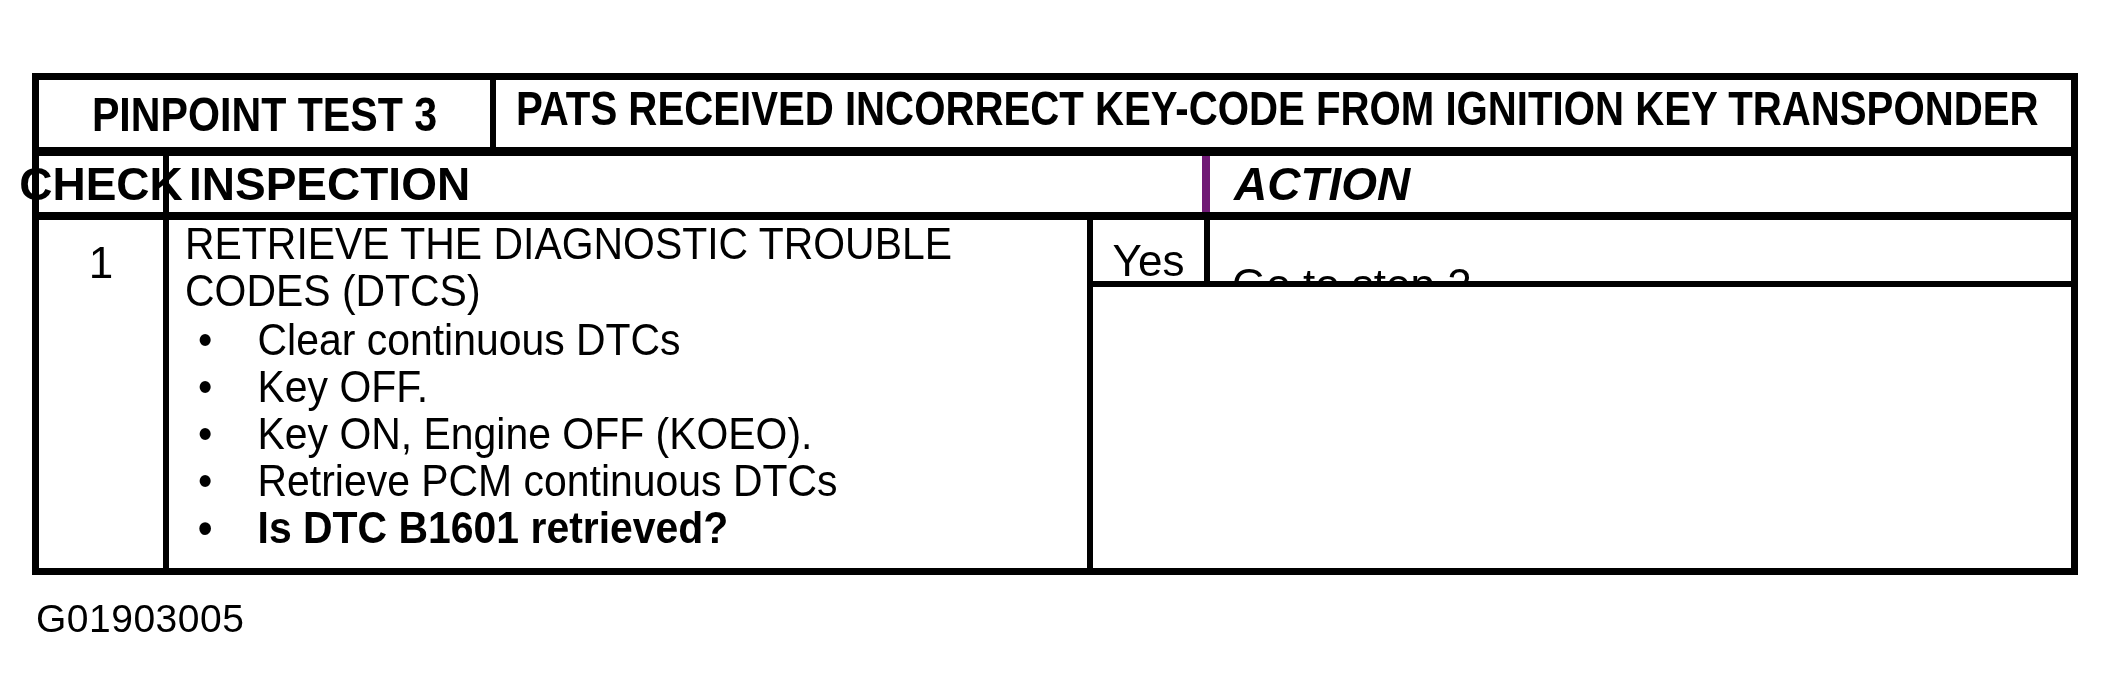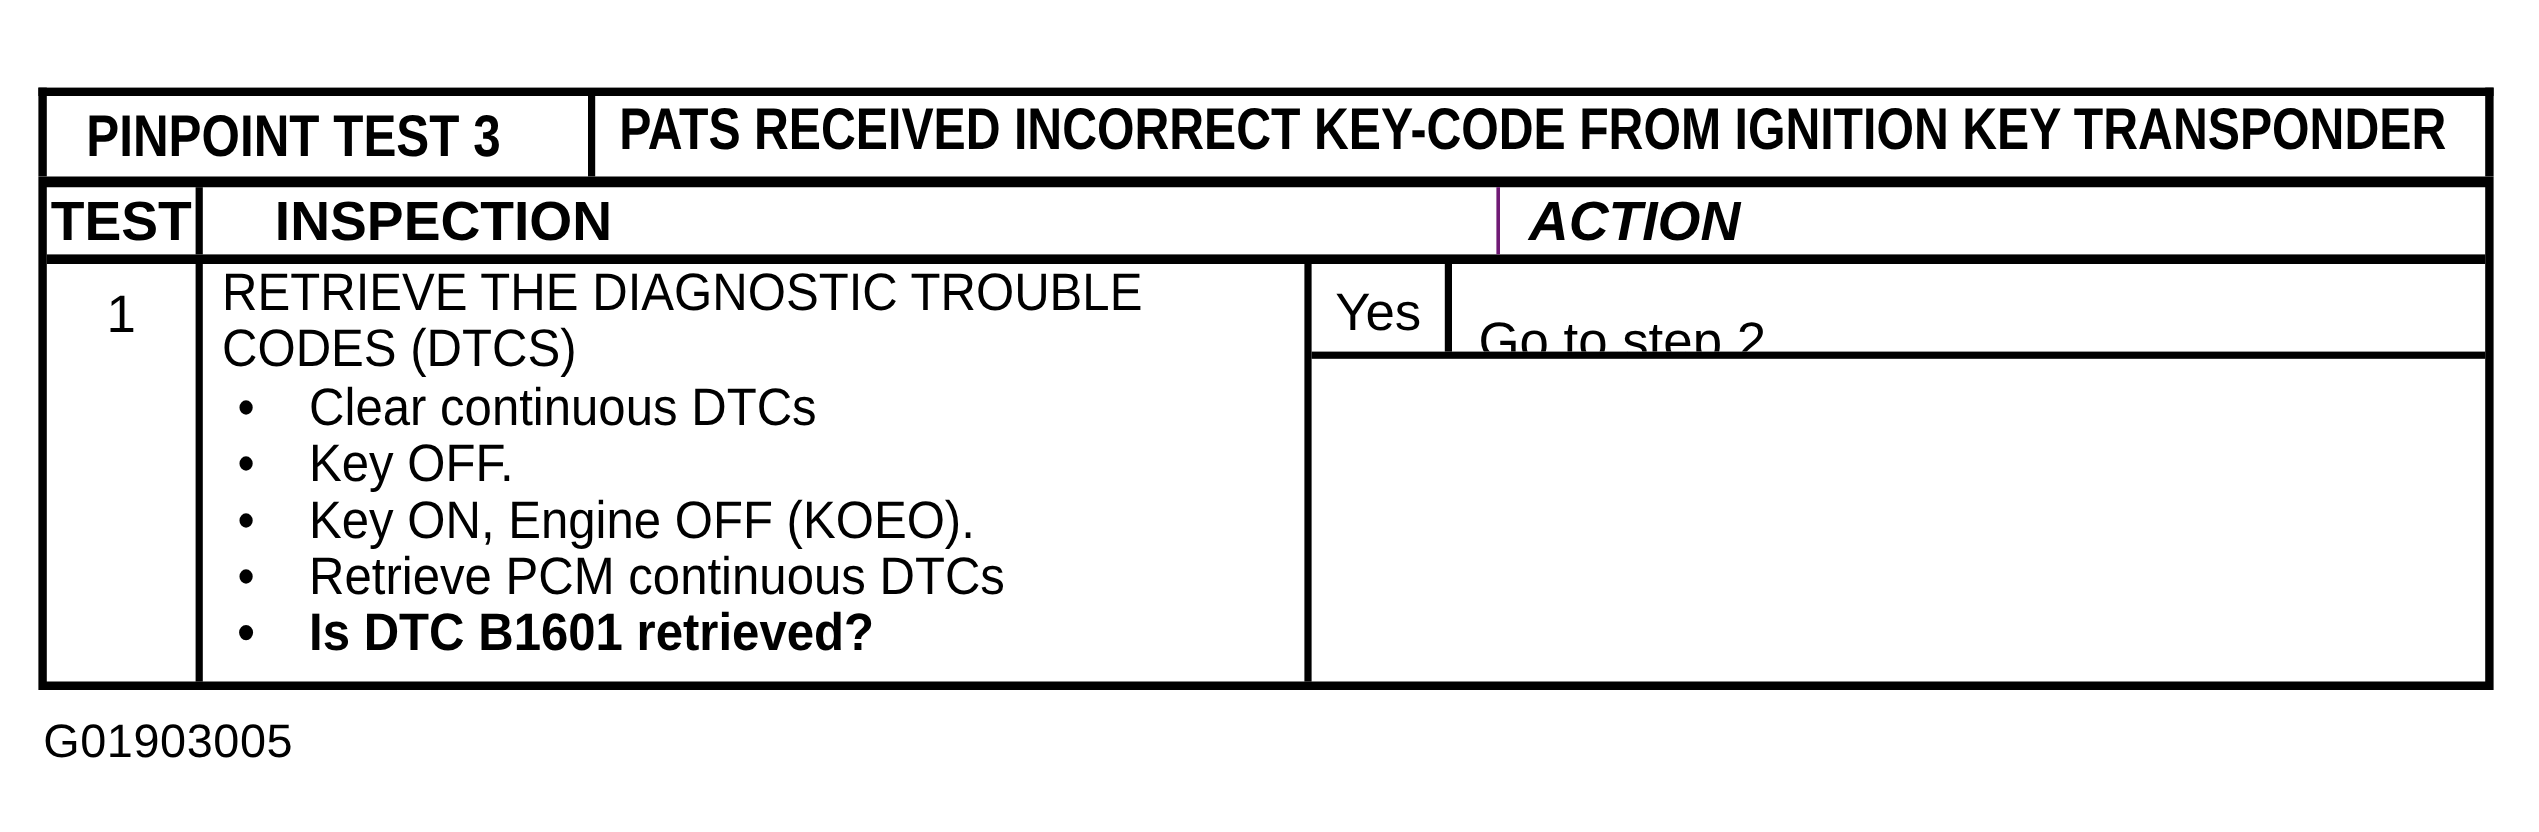--- a/index.html
+++ b/index.html
@@ -9,56 +9,56 @@
   }
   *{box-sizing:border-box;}
 
   
   .titlebar{
     position:absolute;left:32px;top:73px;width:2046px;height:74px;
     border:7px solid #000;border-bottom:none;display:flex;
   }
   .title-cell-left{
     width:457px;border-right:6px solid #000;
-    display:flex;align-items:center;
+    display:flex;align-items:center;justify-content:center;
   }
   .title-cell-right{flex:1;display:flex;align-items:flex-start;padding-left:20px;overflow:hidden;}
   .title-text{font-size:49px;font-weight:bold;white-space:nowrap;}
   .cx-title1{transform:scaleX(0.84);transform-origin:center center;}
   .cx-title2{transform:scaleX(0.82);transform-origin:0 center;}
 
   
   .maintable{
     position:absolute;left:32px;top:147px;width:2046px;height:428px;
     border:7px solid #000;border-top-width:9px;
     display:flex;flex-direction:column;
   }
   .header-row{flex:none;height:64px;border-bottom:8px solid #000;display:flex;}
   .h-step{width:130px;border-right:6px solid #000;display:flex;align-items:center;justify-content:center;}
-  .h-inspection{width:1041px;border-right:3px solid #701a75;display:flex;align-items:center;padding-left:20px;margin-left:40px;}
+  .h-inspection{width:1041px;border-right:8px solid #701a75;display:flex;align-items:center;padding-left:20px;}
   .h-action{flex:1;display:flex;align-items:center;padding-left:24px;font-style:italic;}
   .h-label{font-size:46px;font-weight:bold;white-space:nowrap;}
 
   .body-row{flex:1;display:flex;}
   .c-step{width:130px;border-right:6px solid #000;display:flex;justify-content:center;align-items:flex-start;padding-top:18px;}
   .step-num{font-size:44px;}
   .c-inspection{width:924px;border-right:6px solid #000;padding:0 0 0 16px;overflow:hidden;}
   .insp-body{
     width:960px;transform:scaleX(0.93);transform-origin:0 0;
     font-size:44px;line-height:47px;
   }
   .insp-heading{margin:0 0 2px 0;}
   .bullet-list{margin:0;}
   .bullet-row{display:flex;}
   .bullet-dot{flex:none;width:78px;padding-left:14px;}
   .bullet-text{flex:1;}
   .bold{font-weight:bold;}
 
   .right-section{flex:1;display:flex;flex-direction:column;}
-  .yes-row{flex:none;height:79px;border-bottom:6px solid #000;display:flex;}
+  .yes-row{flex:none;height:67px;border-bottom:6px solid #000;display:flex;}
   .no-row{flex:1;display:flex;}
   .answer-cell{width:117px;border-right:6px solid #000;display:flex;justify-content:center;align-items:flex-start;padding-top:16px;}
   .answer-text{font-size:44px;}
   .action-cell{flex:1;padding:14px 0 0 22px;overflow:hidden;margin-top:27px;}
   .action-text{margin:0;font-size:44px;line-height:47px;}
   .action-single{white-space:nowrap;}
   .action-multi{width:955px;transform:scaleX(0.87);transform-origin:0 0;}
 
   
   .figure-id{position:absolute;left:36px;top:597px;font-size:39px;letter-spacing:0.5px;}
@@ -74,21 +74,21 @@
     </div>
     <div class="title-cell-right">
       <span class="title-text cx-title2">PATS RECEIVED INCORRECT KEY-CODE FROM IGNITION KEY TRANSPONDER</span>
     </div>
   </div>
 
   <div class="maintable">
 
     <div class="header-row">
       <div class="h-step">
-        <span class="h-label">TEST</span>
+        <span class="h-label">CHECK</span>
       </div>
       <div class="h-inspection">
         <span class="h-label">INSPECTION</span>
       </div>
       <div class="h-action">
         <span class="h-label">ACTION</span>
       </div>
     </div>
 
     <div class="body-row">

